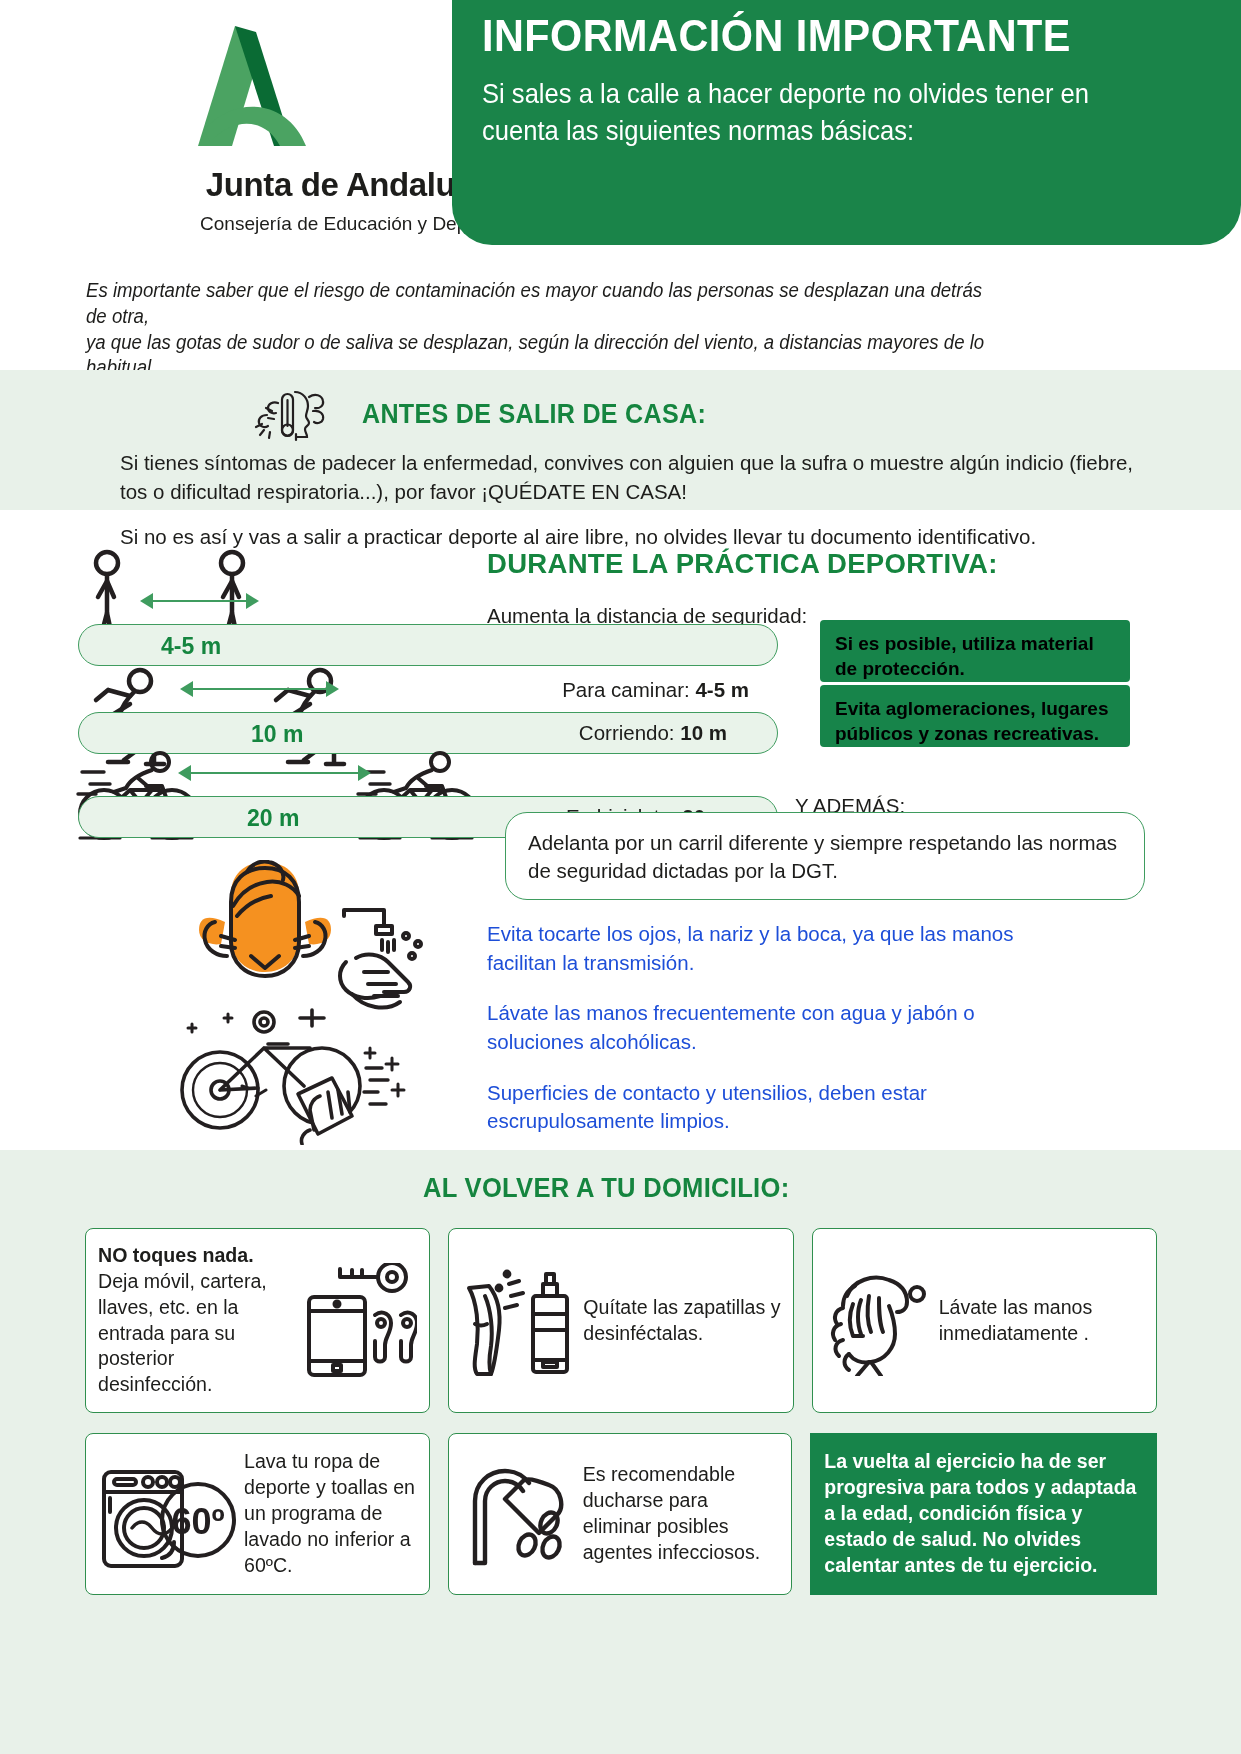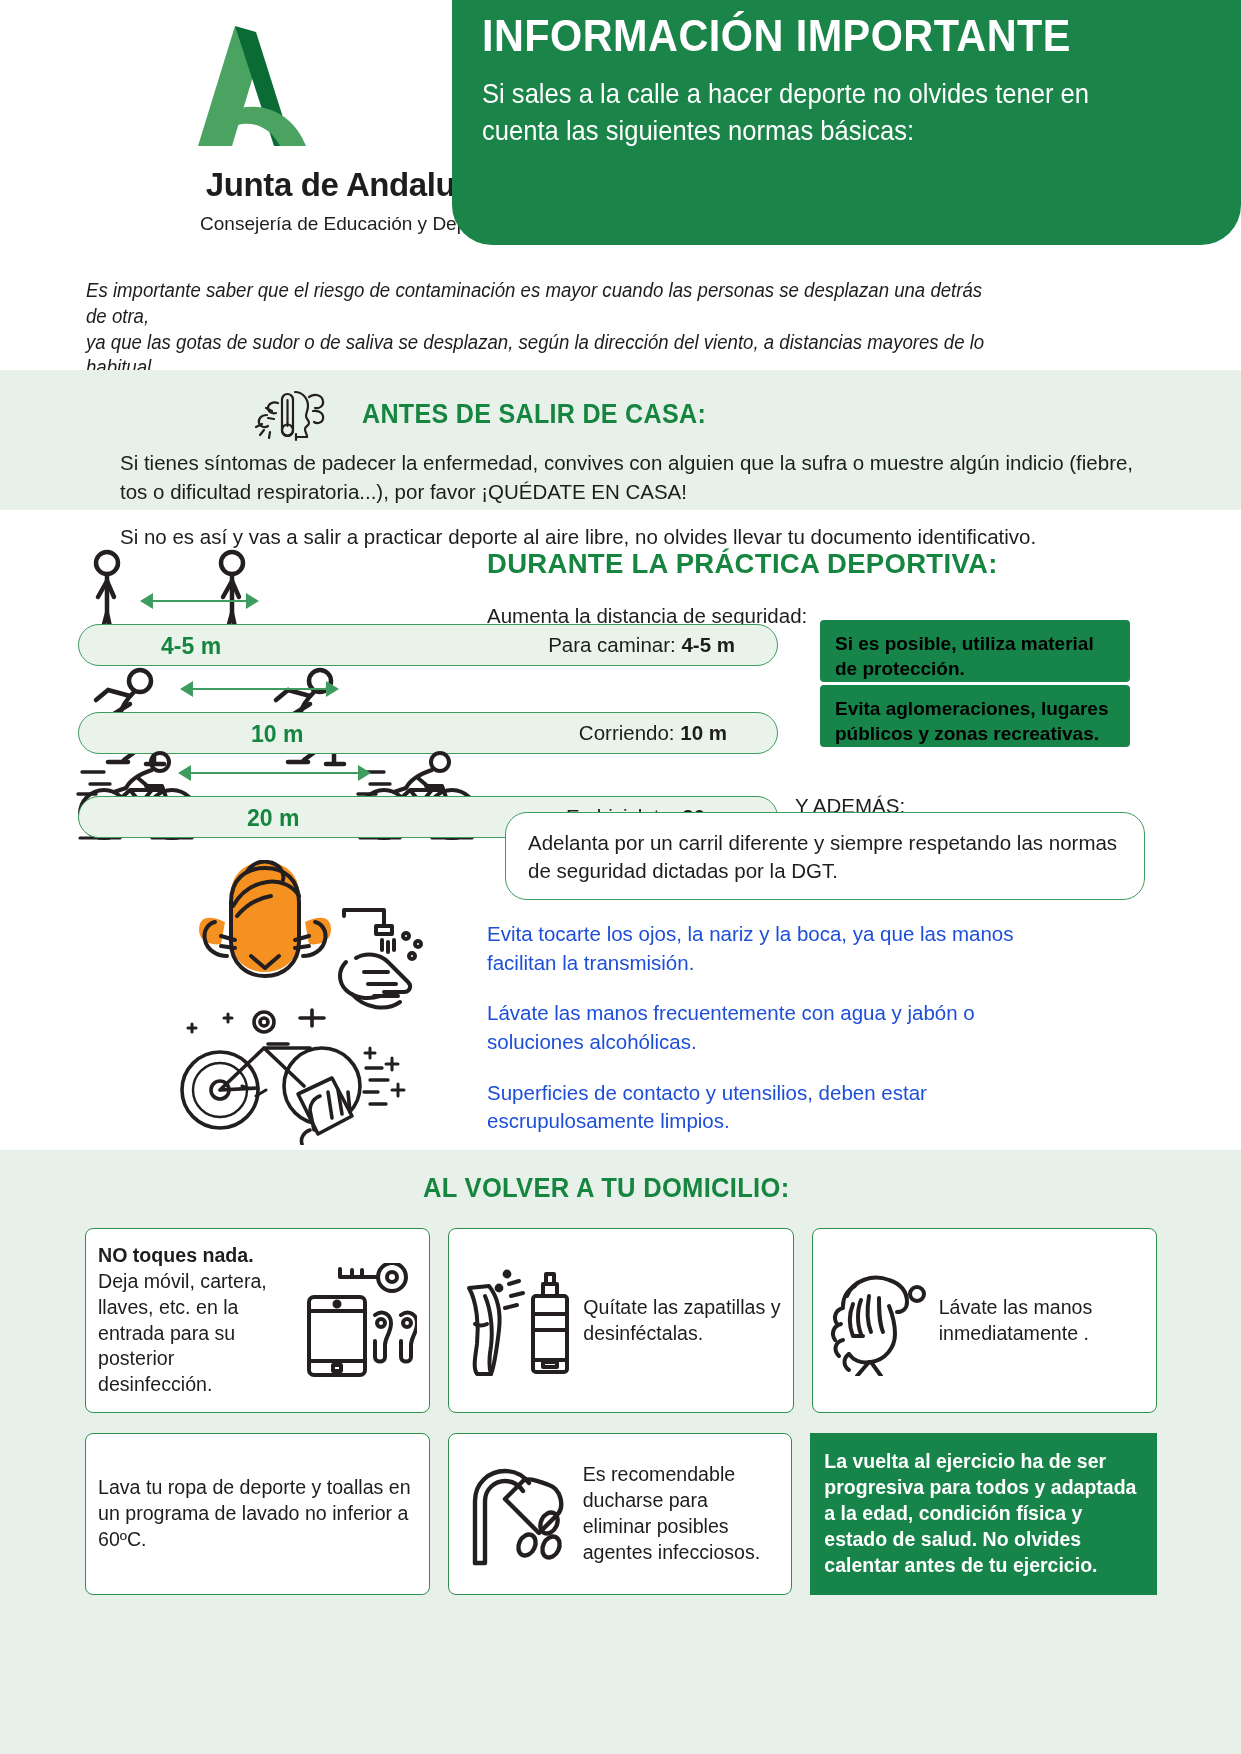--- a/index.html
+++ b/index.html
@@ -201,21 +201,21 @@
         <path d="M152 33 l-9 16 M152 33 l7 16"></path>
         <path d="M152 65 l-8 30 l-7 8 M152 65 l6 28 l8 10"></path>
         <path d="M133 103 l16 0 M161 104 l16 0"></path>
       </g>
     </svg>
     <div class="arrow-line" style="left:152px;top:70px;width:96px;"></div>
     <div class="arrow-head" style="left:140px;top:63px;border-right:13px solid #3f9c5f;"></div>
     <div class="arrow-head" style="left:246px;top:63px;border-left:13px solid #3f9c5f;"></div>
     <div class="lane" style="top:94px;">
       <span class="lane-num" style="left:82px;">4-5 m</span>
-      <span class="lane-label" style="right:42px;">
+      <span class="lane-label" style="right:28px;margin-top:45px;">
         <span>Para caminar: </span><b>4-5 m</b>
       </span>
     </div>
 
     <svg style="position:absolute;left:78px;top:128px;" width="290" height="110">
       <g fill="none" stroke="#231f20" stroke-width="4.5" stroke-linecap="round" stroke-linejoin="round">
         <circle cx="62" cy="23" r="11"></circle>
         <path d="M56 34 c-6 6 -12 14 -14 22 c-2 8 4 12 10 12 l14 0"></path>
         <path d="M52 38 l-22 -6 M30 32 l-12 10 M52 46 l-26 16 M26 62 l-4 18"></path>
         <path d="M66 68 l-4 22 l-16 12 M66 68 l10 18 l0 18"></path>
@@ -405,20 +405,38 @@
               </g>
             </svg>
           </div>
           <div class="card-text">Lávate las manos inmediatamente .</div>
         </div>
       </div>
 
       <div class="card-row">
 
         <div class="card">
+          <div class="card-icon">
+            <svg width="140" height="112" viewBox="0 0 140 112">
+              <g fill="none" stroke="#231f20" stroke-width="4" stroke-linejoin="round" stroke-linecap="round">
+                <rect x="6" y="14" width="78" height="94" rx="7"></rect>
+                <path d="M6 34 l78 0"></path>
+                <rect x="16" y="21" width="22" height="6" rx="3"></rect>
+                <circle cx="50" cy="24" r="5"></circle>
+                  <circle cx="64" cy="24" r="5"></circle>
+                  <circle cx="77" cy="24" r="5"></circle>
+                <circle cx="46" cy="70" r="28"></circle>
+                  <circle cx="46" cy="70" r="20"></circle>
+                <path d="M34 70 c6 -8 14 -8 20 0 c6 8 14 8 20 0" stroke-width="3.4"></path>
+                <path d="M12 40 l0 14 M76 84 c0 8 -4 14 -12 16"></path>
+                <circle cx="100" cy="62" r="36"></circle>
+                <text x="100" y="76" font-family="Liberation Sans, sans-serif" font-size="36" font-weight="700" fill="#231f20" text-anchor="middle" stroke="none">60º</text>
+              </g>
+            </svg>
+          </div>
           <div class="card-text">Lava tu ropa de deporte y toallas en un programa de lavado no inferior a 60ºC.</div>
         </div>
 
         <div class="card">
           <div class="card-icon">
             <svg width="116" height="110" viewBox="0 0 116 110">
               <g fill="none" stroke="#231f20" stroke-width="4.4" stroke-linejoin="round" stroke-linecap="round">
                 <path d="M14 104 l0 -62 c0 -18 14 -30 30 -30 c10 0 18 4 24 12"></path>
                 <path d="M24 104 l-10 0 M24 104 l0 -62 c0 -12 10 -20 20 -20 c8 0 14 4 18 10"></path>
                 <path d="M62 22 l-18 18 l34 34 l18 -18 c8 -8 4 -26 -8 -30 c-10 -4 -22 -8 -26 -4 Z"></path>

